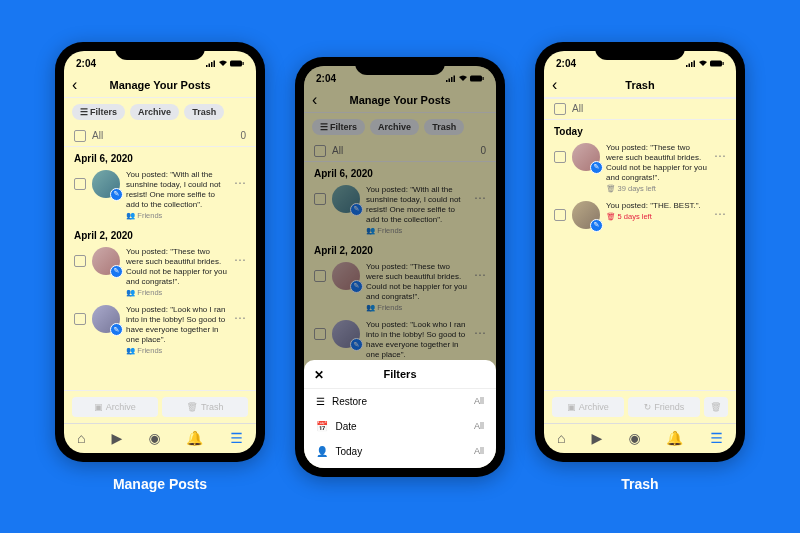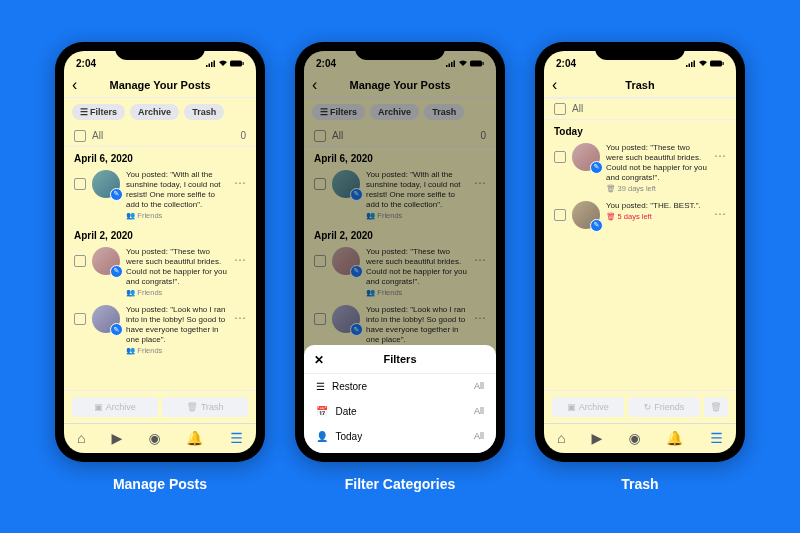--- a/index.html
+++ b/index.html
@@ -347,21 +347,20 @@
       <div class="sheet-row">
         <div class="sheet-row-left">
               <span>👤</span>
               <span>Today</span>
             </div>
         <span class="val">All</span>
       </div>
     </div>
   </div>
 </div>
-<div class="caption">Filter Categories</div>
 </div>
 
 <div class="phone-wrap">
 <div class="phone">
   <div class="notch"></div>
   <div class="screen">
     <div class="status-bar">
       <span>2:04</span>
       <span class="status-icons">
         <svg width="10" height="7">

